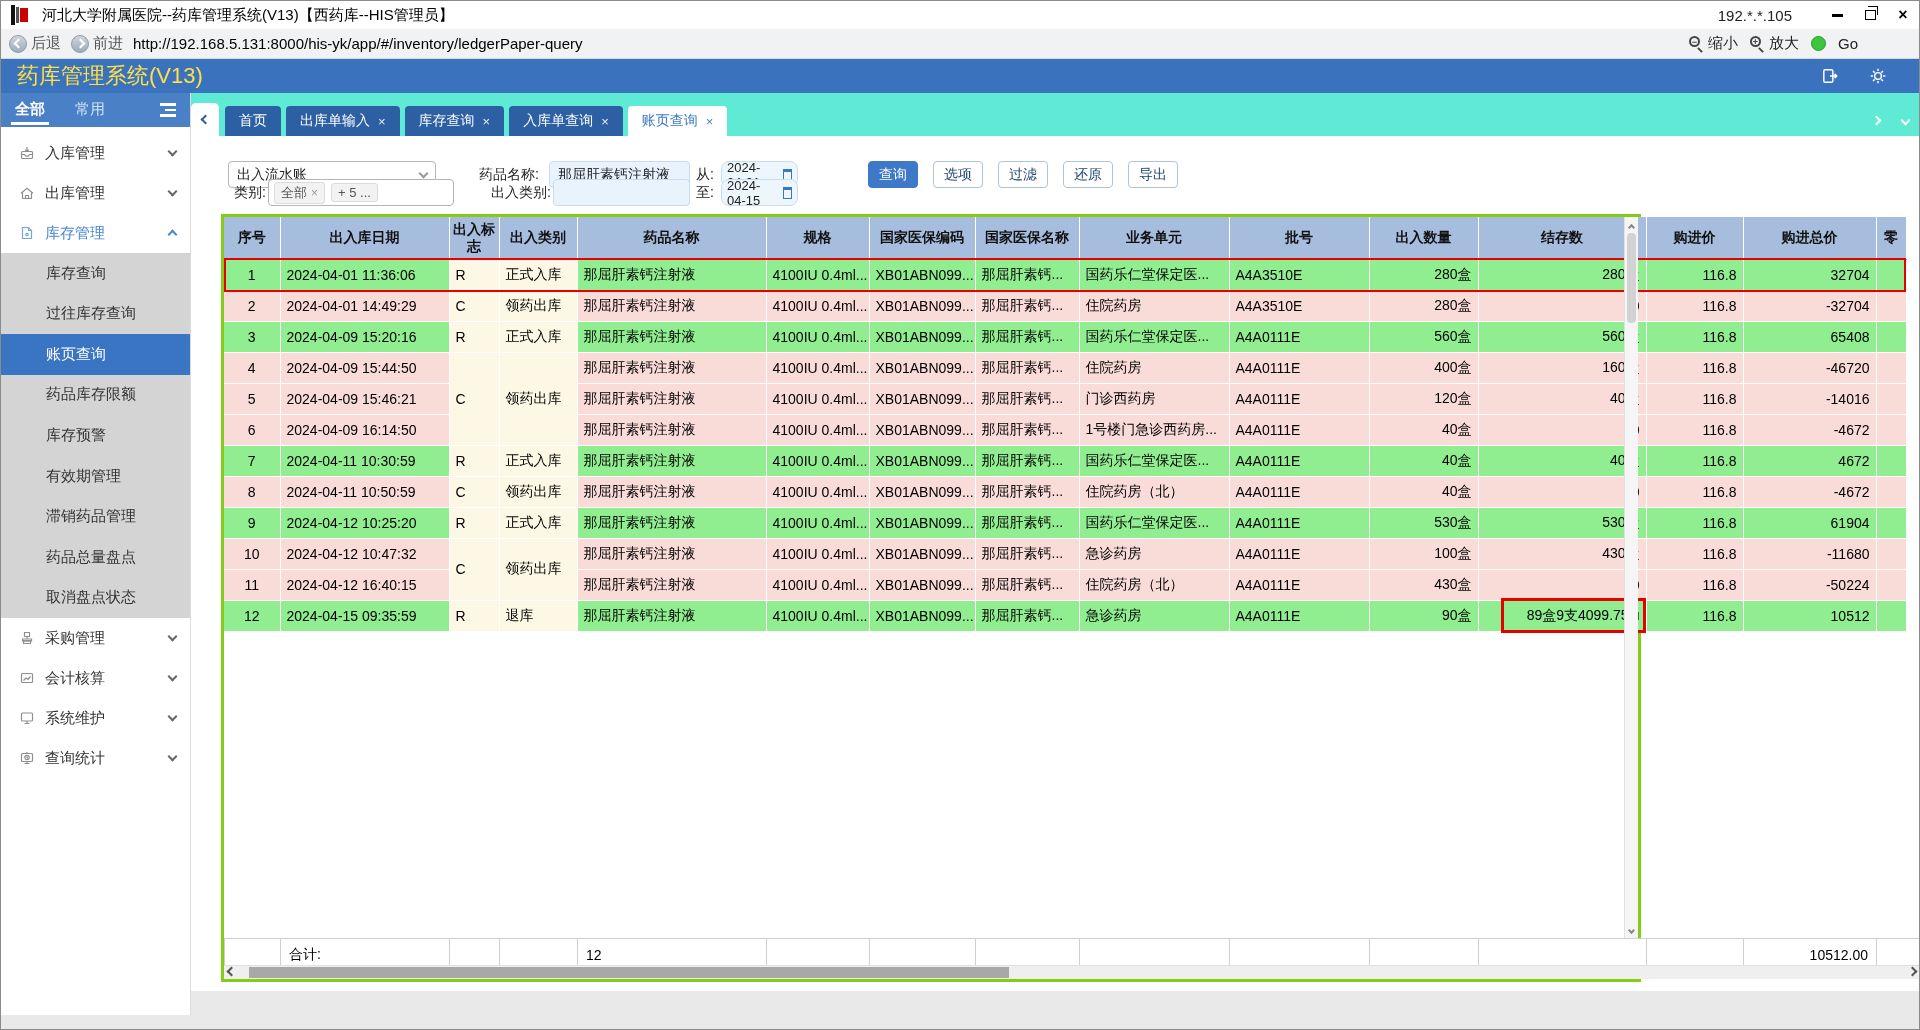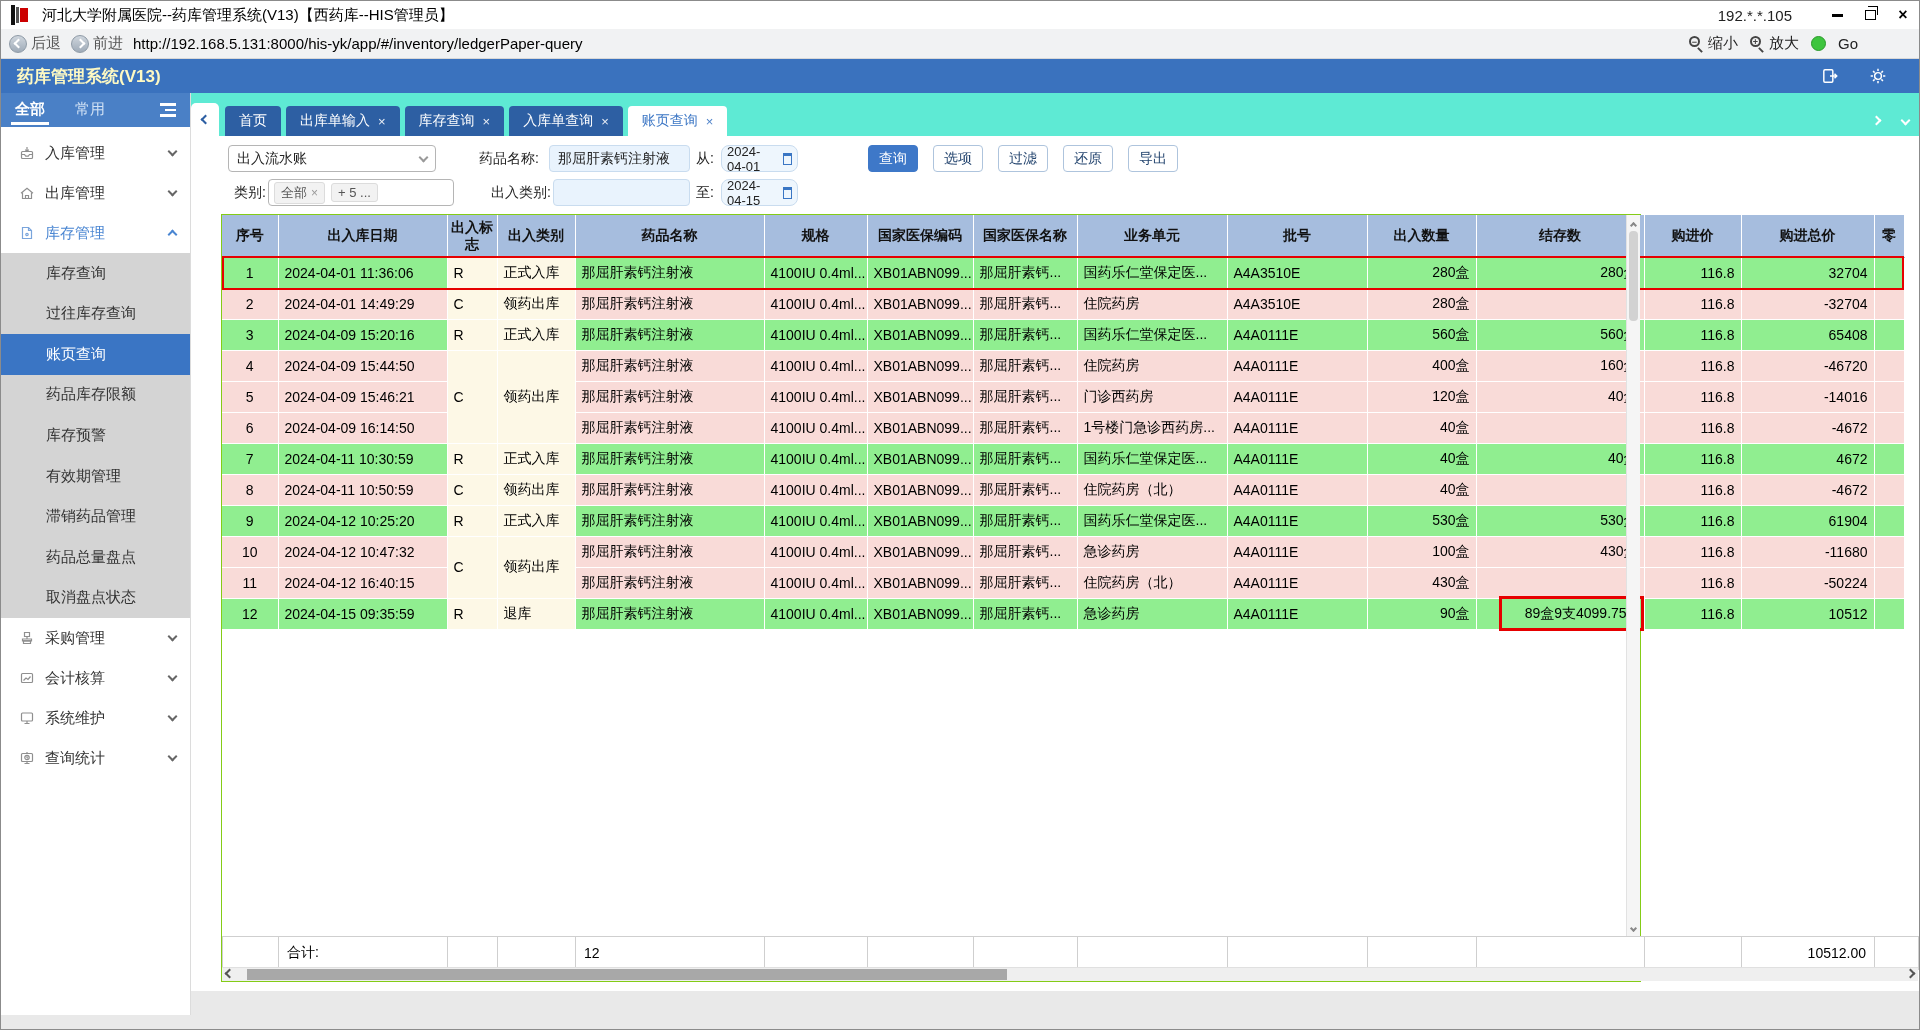--- a/index.html
+++ b/index.html
@@ -27,21 +27,21 @@
   .navcirc { width:18px; height:18px; border-radius:50%; background:linear-gradient(#cfd6dd,#9fabb8); border:1px solid #8e9aa6; display:inline-flex; align-items:center; justify-content:center; color:#fff; }
   .url { font-size:15px; color:#000; flex:1; }
   .ab-right { display:flex; align-items:center; gap:12px; margin-right:55px; color:#222; font-size:15px; }
   .mag { position:relative; width:15px; height:15px; display:inline-block; }
   .mag .lens { position:absolute; left:0; top:0; width:11px; height:11px; border:2px solid #444; border-radius:50%; font-size:9px; font-weight:bold; color:#444; text-align:center; line-height:8px; }
   .mag .handle { position:absolute; right:1px; bottom:0; width:6px; height:2px; background:#444; transform:rotate(45deg); }
   .gocirc { width:15px; height:15px; border-radius:50%; background:#3ec53e; border:1px solid #2b9a2b; display:inline-block; }
 
   
   .appheader { position:absolute; left:0; top:58px; width:1920px; height:34px; background:#3a72be; display:flex; align-items:center; padding:0 16px; }
-  .appheader .ah-title { color:#fef9c3; font-size:17px; font-weight:bold; }
+  .appheader .ah-title { color:#fde047; font-size:22px; font-weight:normal; }
   .ah-icons { margin-left:auto; display:flex; gap:30px; margin-right:18px; }
   .ah-icons svg { display:block; }
 
   
   .sidebar { position:absolute; left:0; top:92px; width:190px; height:922px; background:#fff; border-right:1px solid #dcdcdc; }
   .sbtabs { height:34px; background:#4a80c6; display:flex; align-items:center; padding:0 14px; }
   .sbtab { color:#cfe0f4; font-size:15px; margin-right:30px; position:relative; height:34px; line-height:32px; cursor:default; }
   .sbtab.on { color:#fff; font-weight:bold; }
   .sbtab.on:after { content:""; position:absolute; left:-4px; right:-4px; bottom:2px; height:3px; background:#fff; }
   .sbmenu-toggle { margin-left:auto; display:flex; flex-direction:column; gap:3px; }
@@ -68,37 +68,37 @@
   .tabscroll { position:absolute; left:0; bottom:0; width:28px; height:33px; background:#fff; border-radius:5px 5px 0 0; display:flex; align-items:center; justify-content:center; color:#2d5fa3; }
   .tabs { position:absolute; left:34px; bottom:0; display:flex; gap:5px; align-items:flex-end; }
   .tab { height:30px; display:flex; align-items:center; gap:8px; padding:0 14px; background:#2d5fa3; color:#fff; font-size:14px; border-radius:4px 4px 0 0; cursor:default; white-space:nowrap; }
   .tab.on { background:#fff; color:#3a75c4; }
   .tab .tx { font-size:13px; opacity:.9; }
   .ts-right { position:absolute; right:12px; bottom:8px; display:flex; gap:22px; color:#fff; align-items:center; }
 
   
   .filters { position:absolute; left:0; top:43px; width:100%; height:78px; background:#fff; }
   .f-row { position:absolute; left:0; right:0; height:27px; display:flex; align-items:center; }
-  .f-row1 { top:9px; } .f-row2 { top:43px;text-decoration:underline; }
+  .f-row1 { top:25px; } .f-row2 { top:43px;text-decoration:underline; }
   .f-abs { position:absolute; height:27px; display:flex; align-items:center; }
   .dropdown { left:37px; width:208px; border:1px solid #b5b5b5; border-radius:4px; background:#fff; font-size:14px; color:#222; padding:0 8px; justify-content:space-between; }
   .dropdown .cv { color:#999; }
   .f-label { font-size:14px; color:#222; }
   .f-input { border:1px solid #c9dcef; border-radius:4px; background:#e9f3fd; font-size:14px; color:#222; padding:0 8px; }
   .datebox { border:1px solid #c9dcef; border-radius:8px; background:#eef6fd; font-size:13px; color:#222; padding:0 5px; display:flex; align-items:center; gap:4px; }
   .calicon { display:inline-block; width:11px; height:12px; border:1.5px solid #3a76c4; border-top-width:3px; }
   .f-buttons { position:absolute; left:677px; top:0; height:27px; display:flex; gap:15px; }
   .fbtn { height:27px; padding:0 10px; border-radius:4px; font-size:14px; display:flex; align-items:center; border:1px solid #aec4dd; background:#fff; color:#24456f; cursor:default; }
   .fbtn.primary { background:#3e78c8; border-color:#3e78c8; color:#fff; }
   .tagbox { left:77px; width:186px; border:1px solid #b5b5b5; border-radius:4px; background:#fff; padding:0 5px; gap:6px; }
   .tagpill { display:inline-flex; align-items:center; gap:4px; background:#f2f2f2; border:1px solid #dcdcdc; border-radius:3px; font-size:13px; color:#555; padding:1px 6px; white-space:nowrap; }
   .tagpill .x { color:#9a9a9a; font-size:12px; }
 
   
-  .gridbox { position:absolute; left:30px; top:121px; width:1420px; height:768px; background:#fff; border:1px solid #84cc16; }
+  .gridbox { position:absolute; left:30px; top:121px; width:1420px; height:768px; background:#fff; border:3px solid #84cc16; }
   table.grid { border-collapse:collapse; table-layout:fixed; width:1682px; }
   table.grid th { height:42px; background:#a6bdde; color:#111; font-size:14px; font-weight:bold; text-align:center; border-right:1px solid rgba(255,255,255,.85); border-bottom:1px solid #94aed1; padding:0 2px; line-height:1.2; overflow:hidden; }
   table.grid td { height:31px; font-size:14px; color:#000; border-right:1px solid #fff; border-bottom:1px solid #fff; padding:0 6px; white-space:nowrap; overflow:hidden; vertical-align:middle; }
   tr.in td { background:#90ee90; }
   tr.out td { background:#f9dbd8; }
   table.grid td.cream { background:#fdf8e6 !important; }
   td.al-c { text-align:center; } td.al-r { text-align:right; padding-right:10px; } td.al-l { text-align:left; }
   .row-sel-outline { position:absolute; left:0; top:41px; width:1682px; height:34px; border:2px solid #e60000; pointer-events:none; }
   .balance-red-box { position:absolute; left:1277px; top:381px; width:145px; height:35px; border:3px solid #e60000; pointer-events:none; }
 

